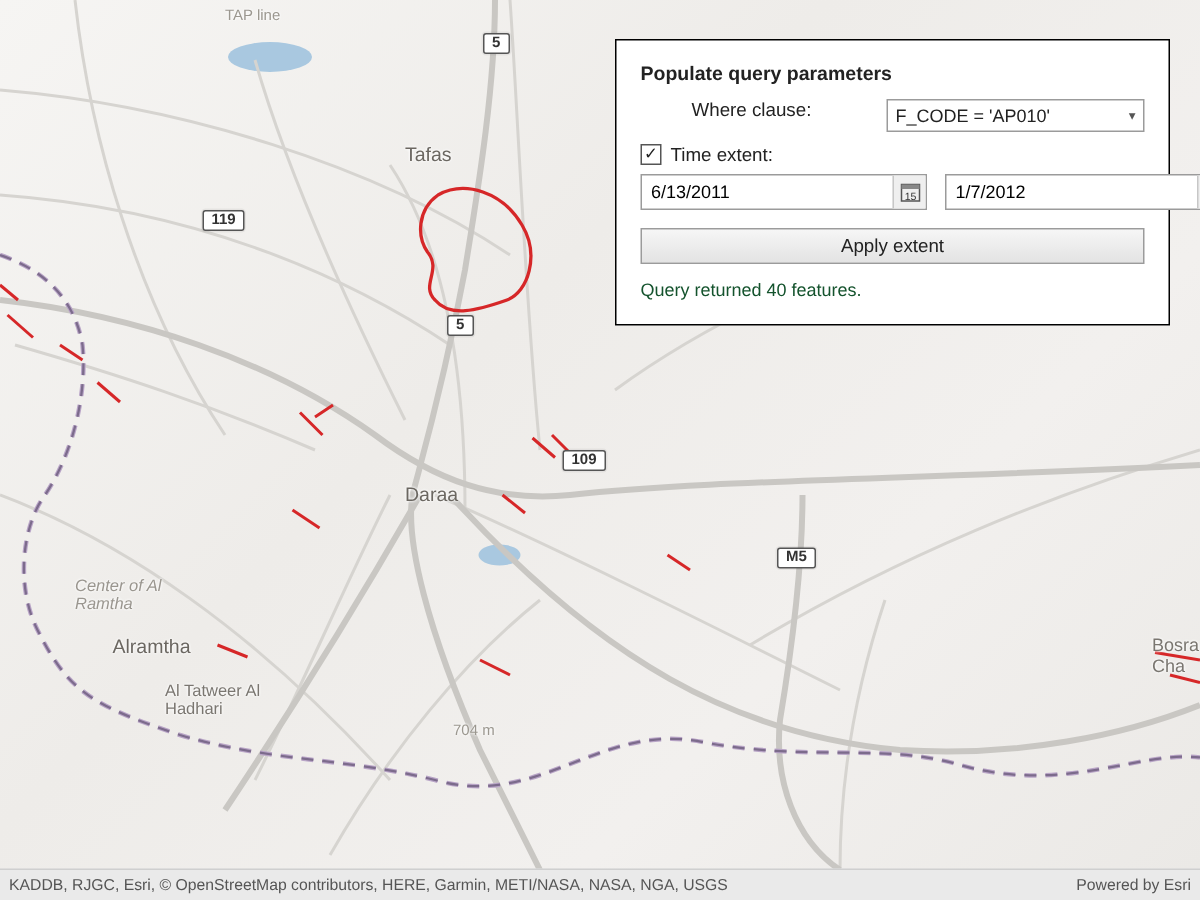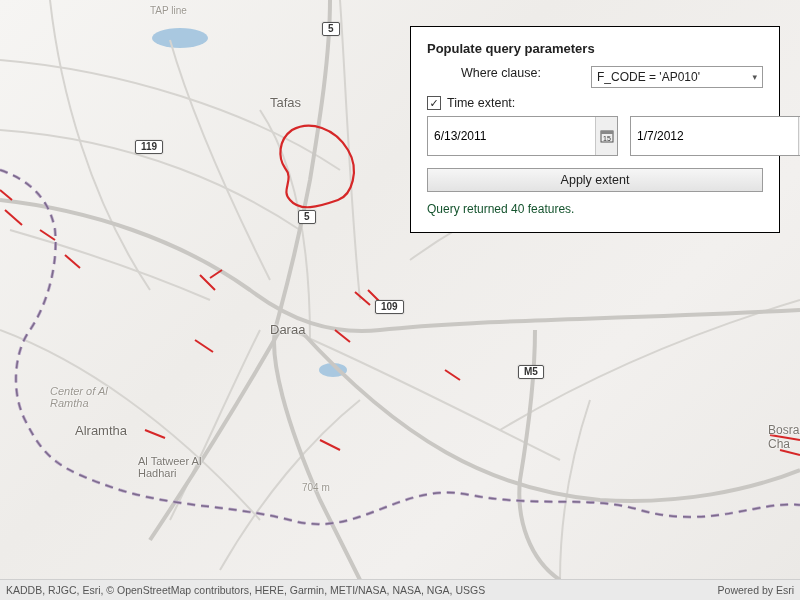--- a/index.html
+++ b/index.html
@@ -113,21 +113,21 @@
     font-size:11px; line-height:1;
     cursor:pointer;
     background:#fff;
   }
 
   .date-row { display:flex; gap:12px; margin-bottom:12px; }
   .date-field {
     flex:1;
     display:flex;
     border:1px solid #9b9b9b;
-    height:40px;
+    height:24px;
     align-items:center;
     background:#fff;
   }
   .date-field input {
     flex:1; border:none; outline:none; padding:0 6px;
     font-size:12px; background:transparent;
   }
   .date-field .cal-icon {
     width:22px; height:100%;
     background:#efefef;
@@ -220,21 +220,21 @@
   <div class="shield" style="top:140px; left:135px;">119</div>
   <div class="shield" style="top:300px; left:375px;">109</div>
   <div class="shield" style="top:365px; left:518px;">M5</div>
 
   <div class="place-label small" style="top:5px; left:150px;">TAP line</div>
   <div class="place-label major" style="top:95px; left:270px;">Tafas</div>
   <div class="place-label major" style="top:322px; left:270px;">Daraa</div>
   <div class="place-label faint" style="top:385px; left:50px; white-space:pre;">Center of Al
 Ramtha</div>
   <div class="place-label major" style="top:423px; left:75px;">Alramtha</div>
-  <div class="place-label" style="top:455px; left:110px; white-space:pre; font-size:11px;margin-left:28px;">Al Tatweer Al
+  <div class="place-label" style="top:455px; left:110px; white-space:pre; font-size:11px;">Al Tatweer Al
 Hadhari</div>
   <div class="place-label" style="top:423px; left:768px; white-space:pre;">Bosra
 Cha</div>
   <div class="place-label small" style="top:482px; left:302px;">704 m</div>
 </div>
 
 <div class="panel">
   <h3>Populate query parameters</h3>
 
   <div class="form-row">

